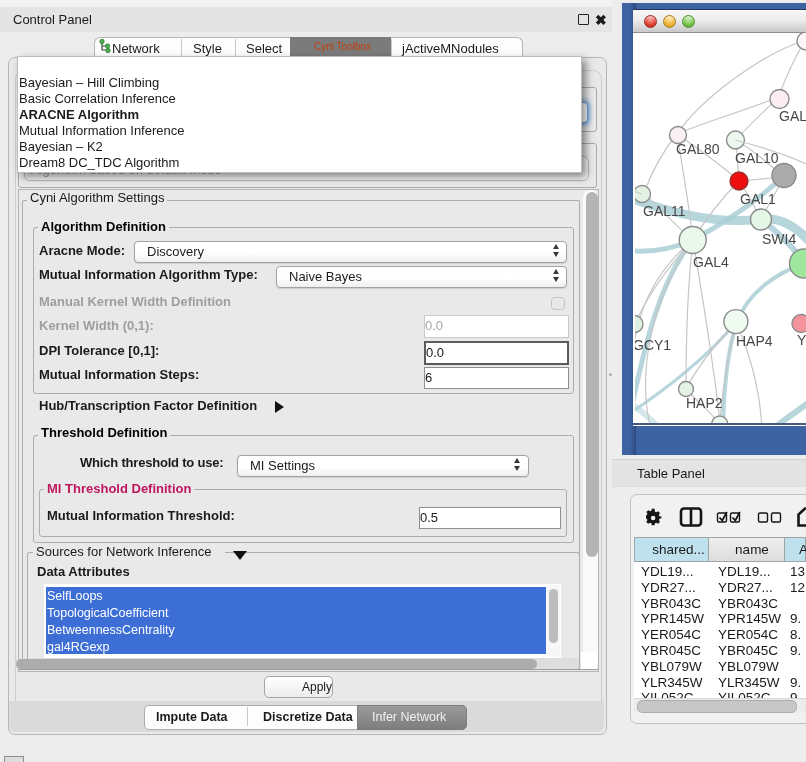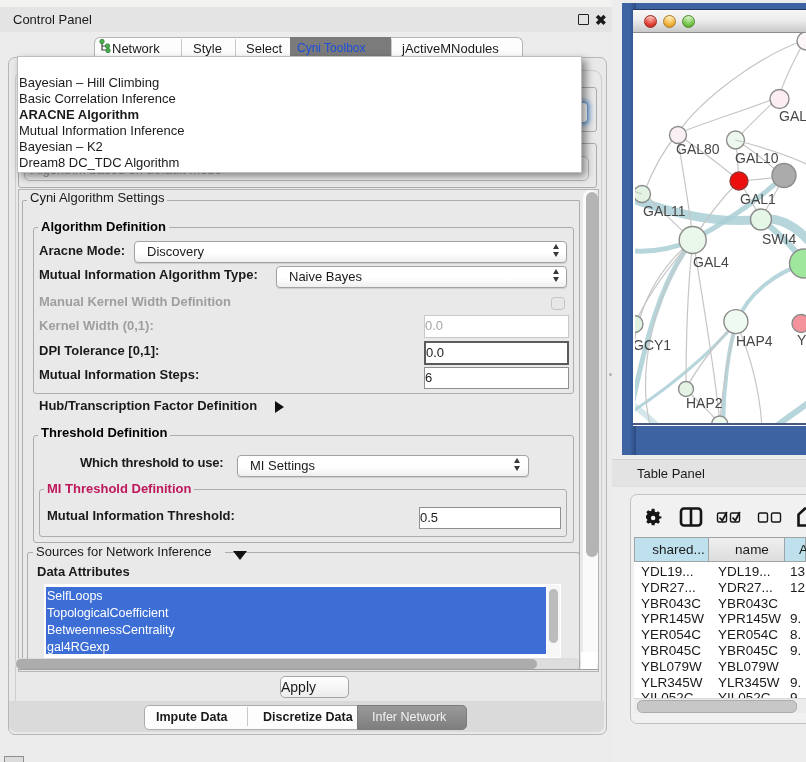--- a/index.html
+++ b/index.html
@@ -37,21 +37,21 @@
  <div class="abs" style="left:391px;top:39px;width:1px;height:17px;background:#C9C9C9"></div>
  <svg class="abs" style="left:99px;top:39px" width="13" height="15" viewBox="0 0 13 15">
    <path d="M3 3 L3 11 L8 11 M3 7 L7 7" stroke="#444" stroke-width="1.2" fill="none"></path>
    <circle cx="3" cy="2.5" r="2.2" fill="#4CAF50" stroke="#2E7D32" stroke-width="0.8"></circle>
    <circle cx="8.5" cy="7" r="2.2" fill="#4CAF50" stroke="#2E7D32" stroke-width="0.8"></circle>
    <circle cx="9" cy="11.5" r="2.2" fill="#4CAF50" stroke="#2E7D32" stroke-width="0.8"></circle>
  </svg>
  <div class="abs" style="left:112px;top:41px;font-size:13px">Network</div>
  <div class="abs" style="left:193px;top:41px;font-size:13px">Style</div>
  <div class="abs" style="left:246px;top:41px;font-size:13px">Select</div>
- <div class="abs" style="left:297px;top:41px;font-size:12px;color:#1d4ed8">Cyni Toolbox</div>
+ <div class="abs" style="left:314px;top:41px;font-size:10px;color:#c2410c">Cyni Toolbox</div>
  <div class="abs" style="left:402px;top:41px;font-size:13px">jActiveMNodules</div>
 
  <div class="abs" style="left:14.5px;top:70px;width:585px;height:650px;background:#E9E9E9;border:1px solid #CDCDCD;border-radius:9px"></div>
 
  <div class="abs" style="left:18px;top:87px;width:577px;height:43px;border:1px solid #ABABAB;border-radius:3px"></div>
  <div class="abs" style="left:300px;top:101.5px;width:286px;height:19px;background:#fff;border:1.5px solid #6FA1DA;border-radius:4px;box-shadow:0 0 4px 1.5px rgba(90,150,220,0.75)"></div>
  <div class="abs" style="left:18px;top:143px;width:577px;height:43px;border:1px solid #ABABAB;border-radius:3px"></div>
  <div class="abs" style="left:24px;top:156px;width:563px;height:23px;background:#F5F5F5;border:1px solid #B9B9B9;border-radius:6px"></div>
  <div class="abs" style="left:31px;top:162px;font-size:13px;color:#9C9C9C">Algorithm based on default mode</div>
 
@@ -118,21 +118,21 @@
  <div class="fs" style="left:27px;top:552px;width:551px;height:116px;border-bottom:none"></div>
  <div class="fslbl" style="left:33px;top:545px;font-weight:normal;font-size:13px">Sources for Network Inference&nbsp;&nbsp;&nbsp;</div>
  <div class="abs" style="left:233px;top:551px;width:0;height:0;border-left:7px solid transparent;border-right:7px solid transparent;border-top:9px solid #111"></div>
  <div class="lb" style="left:37px;top:564px">Data Attributes</div>
  <div class="abs" style="left:44px;top:584px;width:517px;height:74px;background:#fff"></div>
  <div class="abs" style="left:45.5px;top:587px;width:500.5px;height:67px;background:#3D6ED6"></div>
  <div class="abs" style="left:47px;top:587.5px;font-size:12.5px;line-height:17px;color:#fff">SelfLoops<br>TopologicalCoefficient<br>BetweennessCentrality<br>gal4RGexp</div>
  <div class="abs" style="left:547px;top:585px;width:13px;height:72px;background:#F7F7F7"></div>
  <div class="abs" style="left:548.5px;top:589px;width:9.5px;height:54px;background:#BCBCBC;border-radius:5px"></div>
 
- <div class="abs" style="left:280px;top:676px;width:67px;height:20px;background:linear-gradient(#FFFFFF,#ECECEC);border:1px solid #A5A5A5;border-radius:5px;text-align:left;font-size:14px;line-height:20px">Apply</div>
+ <div class="abs" style="left:264px;top:676px;width:67px;height:20px;background:linear-gradient(#FFFFFF,#ECECEC);border:1px solid #A5A5A5;border-radius:5px;text-align:right;font-size:12px;line-height:20px">Apply</div>
  <div class="abs" style="left:9px;top:701px;width:595px;height:31px;background:#DADADA;border-radius:0 0 7px 7px"></div>
  <div class="abs" style="left:144px;top:705px;width:321px;height:23px;background:#FDFDFD;border:1px solid #ACACAC;border-radius:5px"></div>
  <div class="abs" style="left:247px;top:707px;width:1px;height:19px;background:#C9C9C9"></div>
  <div class="abs" style="left:357px;top:705px;width:108px;height:23px;background:linear-gradient(#9A9A9A,#7E7E7E);border-radius:0 5px 5px 0;border:1px solid #7C7C7C"></div>
  <div class="abs" style="left:156px;top:710px;font-size:12.5px;font-weight:bold">Impute Data</div>
  <div class="abs" style="left:263px;top:710px;font-size:12.5px;font-weight:bold">Discretize Data</div>
  <div class="abs" style="left:372px;top:710px;font-size:12.5px;color:#F2F2F2">Infer Network</div>
  <div class="abs" style="left:4px;top:756px;width:18px;height:8px;background:#DCDCDC;border:1.5px solid #8F8F8F"></div>
 
  <div class="abs" style="left:612px;top:0;width:194px;height:762px;background:#EDEDED"></div>

